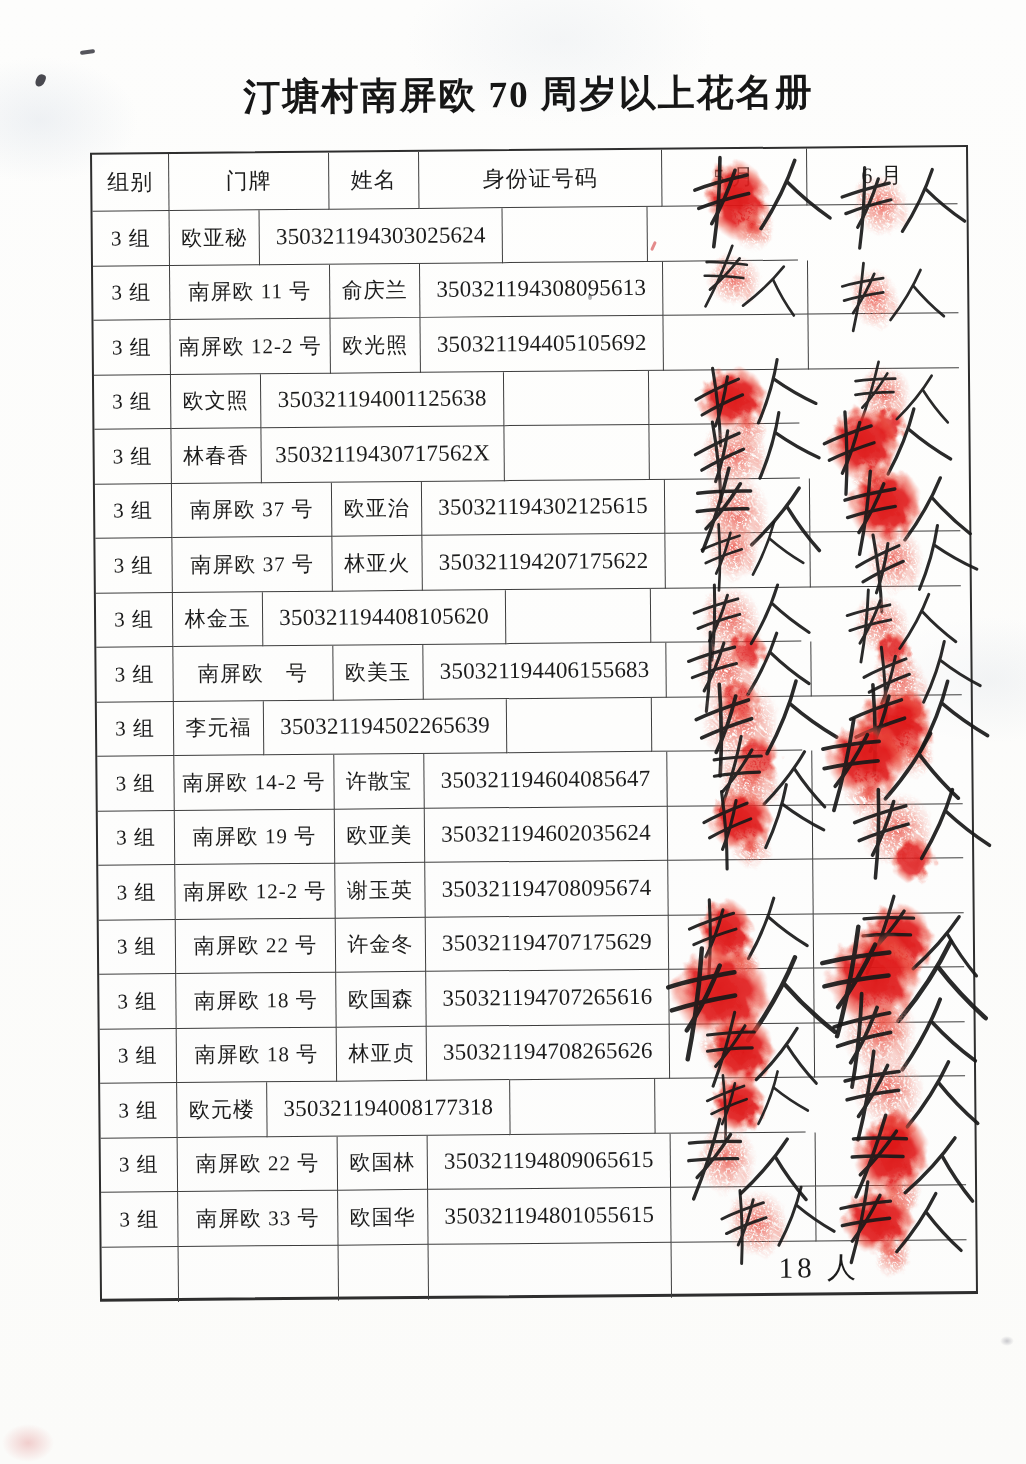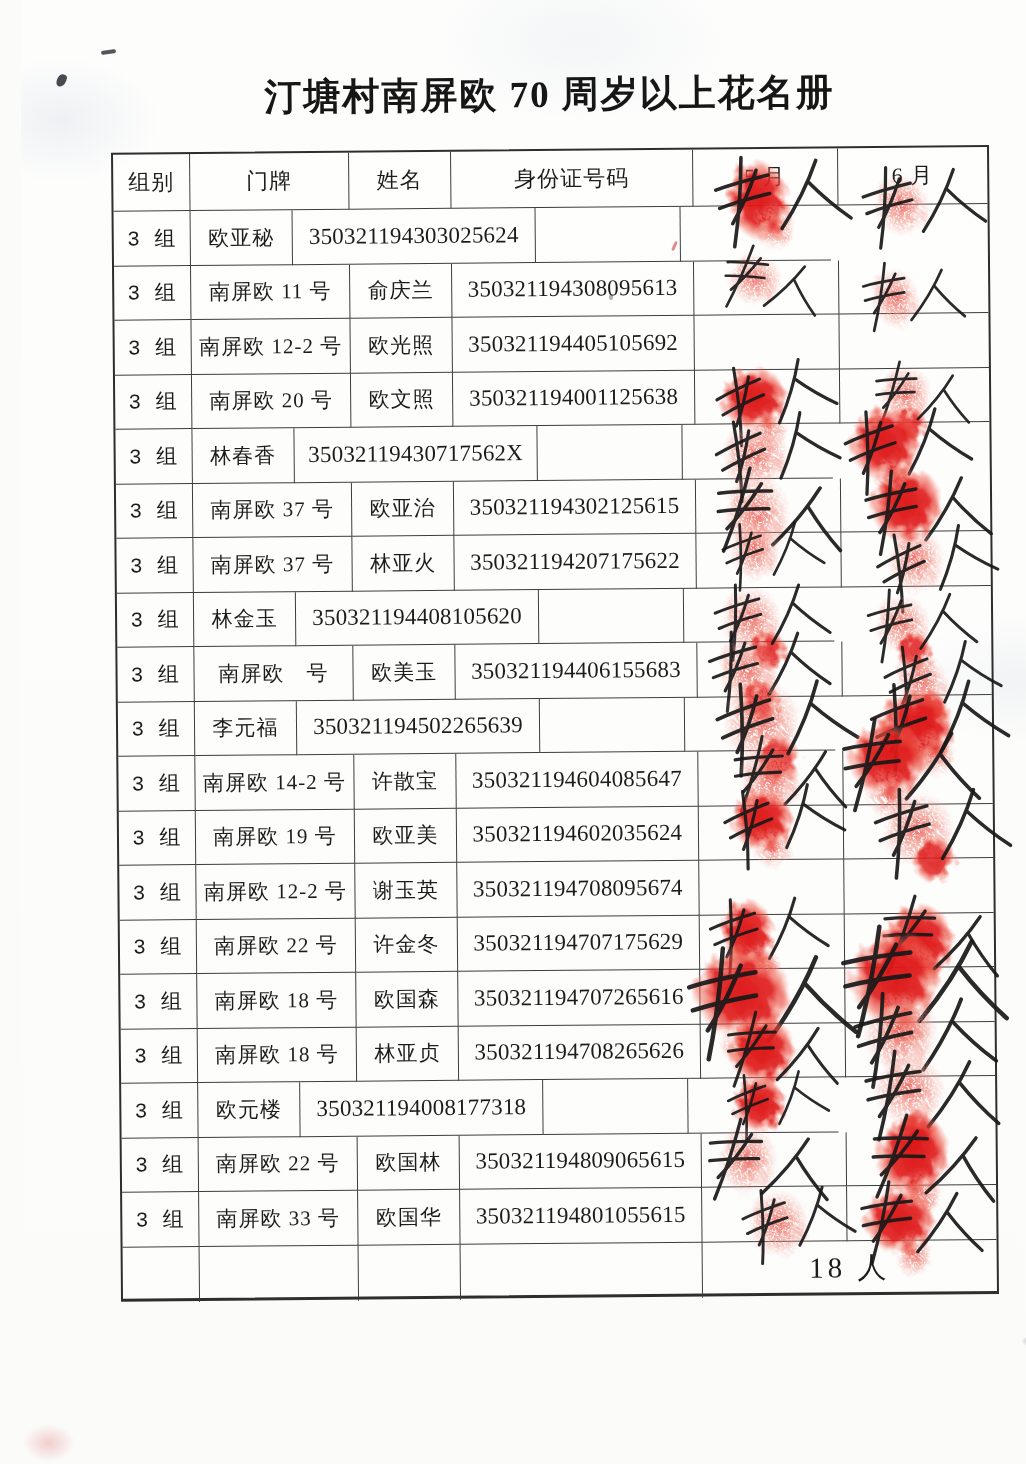--- a/index.html
+++ b/index.html
@@ -8,42 +8,41 @@
     background:#fbfbf9;
     font-family:"Liberation Serif","DejaVu Serif",serif;
     color:#1c1c1c;
   }
   .page{position:absolute;inset:0;
     background:
       radial-gradient(140px 90px at 40px 120px, rgba(210,218,228,.35), rgba(210,218,228,0) 70%),
       radial-gradient(220px 120px at 560px 40px, rgba(215,222,230,.25), rgba(215,222,230,0) 70%),
       radial-gradient(160px 90px at 990px 680px, rgba(214,220,228,.28), rgba(214,220,228,0) 70%),
       linear-gradient(#fdfdfc,#fbfbf9);
-    margin-left: 21px;
   }
   .doc{position:absolute;inset:0;transform:rotate(-0.5deg);transform-origin:520px 150px;}
   .title{
     position:absolute;left:90px;top:70px;width:878px;margin:0;
     text-align:center;font-size:37px;font-weight:700;letter-spacing:2px;
     color:#161616;
   }
   .sheet{
     position:absolute;left:90px;top:149px;width:878px;height:1149px;
     border:2px solid #2e2e2e;border-bottom-width:3px;box-sizing:border-box;
     background:rgba(255,255,255,.35);
   }
   .t-row{display:flex;width:100%;box-sizing:border-box;}
   .t-cell{
     box-sizing:border-box;border-right:1px solid #3d3d3d;border-bottom:1px solid #3d3d3d;
     display:flex;align-items:center;justify-content:center;
     font-size:21px;letter-spacing:1px;white-space:nowrap;overflow:visible;
   }
   .t-cell:last-child{border-right:none;}
   .t-row.last .t-cell{border-bottom:none;}
-  .c0{width:77px;font-family:Liberation Mono, monospace;} .c1{width:160px;} .c2{width:102px;} .c3{width:243px;} .c4{width:145px;} .c5{width:150px;}
+  .c0{width:77px;} .c1{width:160px;} .c2{width:90px;} .c3{width:243px;} .c4{width:145px;} .c5{width:150px;}
   .hdr .t-cell{font-size:22px;}
   .id-cell{font-size:23px;letter-spacing:0.2px;}
   .sum-cell{width:295px;font-size:29px;letter-spacing:4px;}
   .prints{position:absolute;left:0;top:0;width:878px;height:1149px;overflow:visible;pointer-events:none;z-index:5;}
   
   .mark{position:absolute;background:#2a2a33;border-radius:2px;}
   .mark-dash{left:80px;top:50px;width:15px;height:4px;transform:rotate(-8deg);opacity:.8;}
   .mark-blot{left:36px;top:74px;width:9px;height:13px;border-radius:60% 40% 70% 50%;transform:rotate(20deg);opacity:.85;}
   .mark-dot{left:588px;top:294px;width:4px;height:6px;opacity:.55;border-radius:50%;}
   .mark-red{left:652px;top:241px;width:3px;height:10px;background:#c22;transform:rotate(24deg);opacity:.8;border-radius:2px;}
@@ -92,21 +91,20 @@
         <div class="t-row" style="height: 54.5px;">
           <div class="t-cell c0">3 组</div>
           <div class="t-cell c1">南屏欧 12-2 号</div>
           <div class="t-cell c2">欧光照</div>
           <div class="t-cell c3 id-cell">350321194405105692</div>
           <div class="t-cell c4"></div>
           <div class="t-cell c5"></div>
         </div>
         <div class="t-row" style="height: 54.5px;">
           <div class="t-cell c0">3 组</div>
-          <div class="t-cell c1">南屏欧 20 号</div>
           <div class="t-cell c2">欧文照</div>
           <div class="t-cell c3 id-cell">350321194001125638</div>
           <div class="t-cell c4"></div>
           <div class="t-cell c5"></div>
         </div>
         <div class="t-row" style="height: 54.5px;">
           <div class="t-cell c0">3 组</div>
           <div class="t-cell c2">林春香</div>
           <div class="t-cell c3 id-cell">35032119430717562X</div>
           <div class="t-cell c4"></div>

